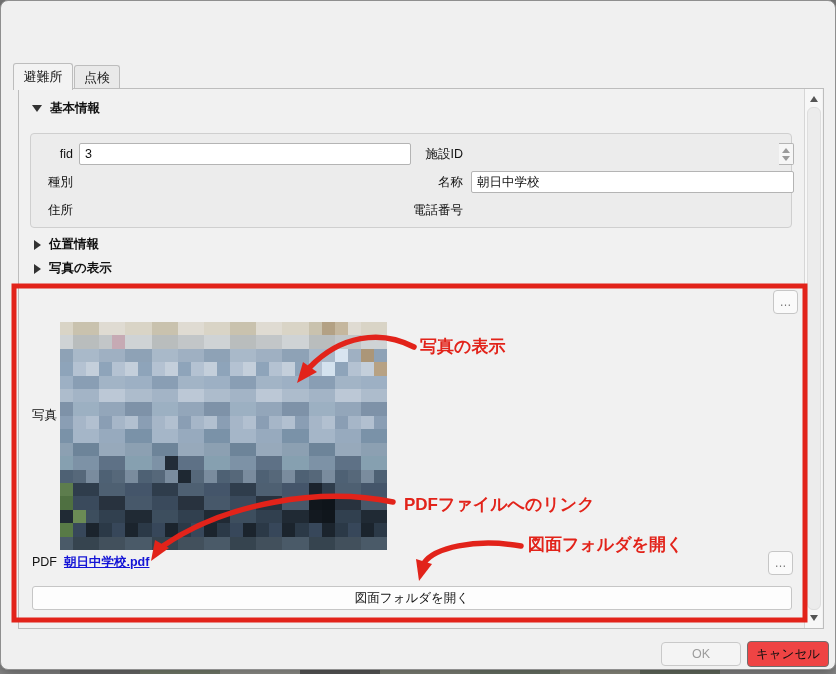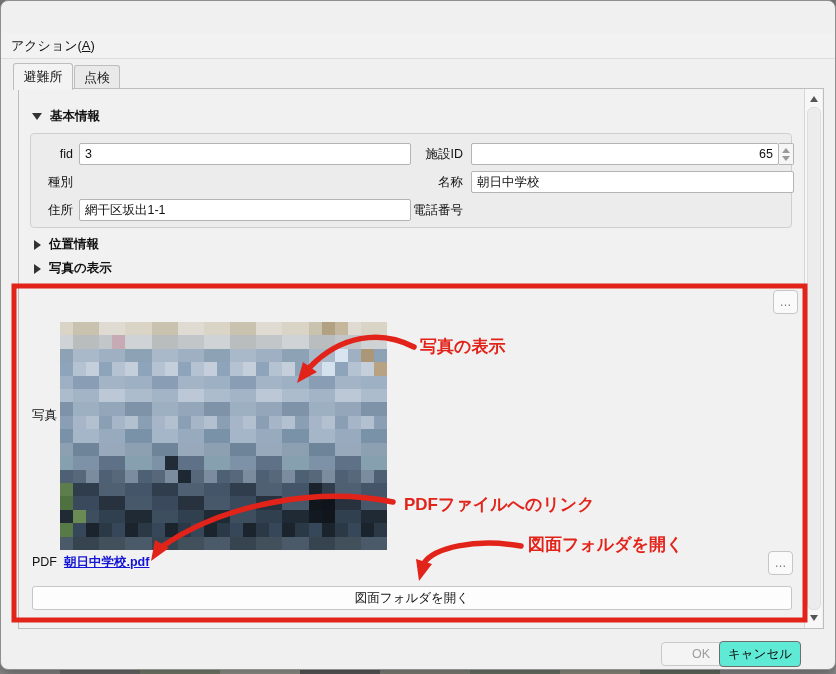--- a/index.html
+++ b/index.html
@@ -95,67 +95,62 @@
   .sb-up{ top:2px;} .sb-dn{ bottom:2px;}
   .sb-tri-up{ width:0;height:0;border-left:4px solid transparent;border-right:4px solid transparent;border-bottom:6px solid #555;}
   .sb-tri-dn{ width:0;height:0;border-left:4px solid transparent;border-right:4px solid transparent;border-top:6px solid #555;}
   .sb-thumb{ position:absolute; left:2px; top:18px; width:14px; height:503px; background:#ececec; border:1px solid #dedede; border-radius:6px;}
   
   .btn{
     position:absolute; height:24px; font-size:12.5px; display:flex; align-items:center; justify-content:center;
     background:#f4f4f4; border:1px solid #c9c9c9; border-radius:4px;
   }
   .btn-ok{ left:660px; top:641px; width:80px; color:#9c9c9c; }
-  .btn-cancel{ left:718px; top:640px; width:82px; height:26px; color:#111; border:1.5px solid #6e6e6e; background:#5eead4;}
+  .btn-cancel{ left:746px; top:640px; width:82px; height:26px; color:#111; border:1.5px solid #6e6e6e; background:#ef4444;}
   
   .ann-text{ position:absolute; color:var(--ann); font-weight:bold; font-size:17px; z-index:30; white-space:nowrap;}
   .overlay-svg{ position:absolute; left:0; top:0; width:836px; height:674px; z-index:25; pointer-events:none;}
   .overlay-svg .stroke{ stroke:var(--ann); fill:none; }
   .overlay-svg .fill{ fill:var(--ann); stroke:none; }
 </style>
 </head>
 <body>
 
 <div class="desktop-strip"></div>
 
 <div class="window">
 
 
-  <div class="menubar">
-    <div class="menu-item"><span>アクション(</span><span class="mn">A</span><span>)</span></div>
-  </div>
 
   <div class="tab active">避難所</div>
   <div class="tab inactive">点検</div>
 
   <div class="panel">
 
-    <div class="sec-header abs" style="left:13px; top:19px;">
+    <div class="sec-header abs" style="left:13px; top:11px;">
       <span class="tri-down"></span>
       <span>基本情報</span>
     </div>
 
     <div class="groupbox">
       <div class="flabel" style="left:0px; top:9px; width:42px;">fid</div>
       <div class="finput" style="left:48px; top:9px; width:332px;">3</div>
 
       <div class="flabel" style="left:370px; top:9px; width:62px;">施設ID</div>
-      <div class="finput" style="left:440px; top:9px; width:308px; text-align:right;">65</div>
       <div class="spin" style="left:748px; top:9px;">
         <span class="spin-up"></span>
         <span class="spin-dn"></span>
       </div>
 
       <div class="flabel" style="left:0px; top:37px; width:42px;">種別</div>
 
       <div class="flabel" style="left:370px; top:37px; width:62px;">名称</div>
       <div class="finput" style="left:440px; top:37px; width:323px;">朝日中学校</div>
 
       <div class="flabel" style="left:0px; top:65px; width:42px;">住所</div>
-      <div class="finput" style="left:48px; top:65px; width:332px;">網干区坂出1-1</div>
 
       <div class="flabel" style="left:370px; top:65px; width:62px;">電話番号</div>
     </div>
 
     <div class="sec-header abs" style="left:15px; top:147px;">
       <span class="tri-right"></span>
       <span>位置情報</span>
     </div>
     <div class="sec-header abs" style="left:15px; top:171px;">
       <span class="tri-right"></span>

